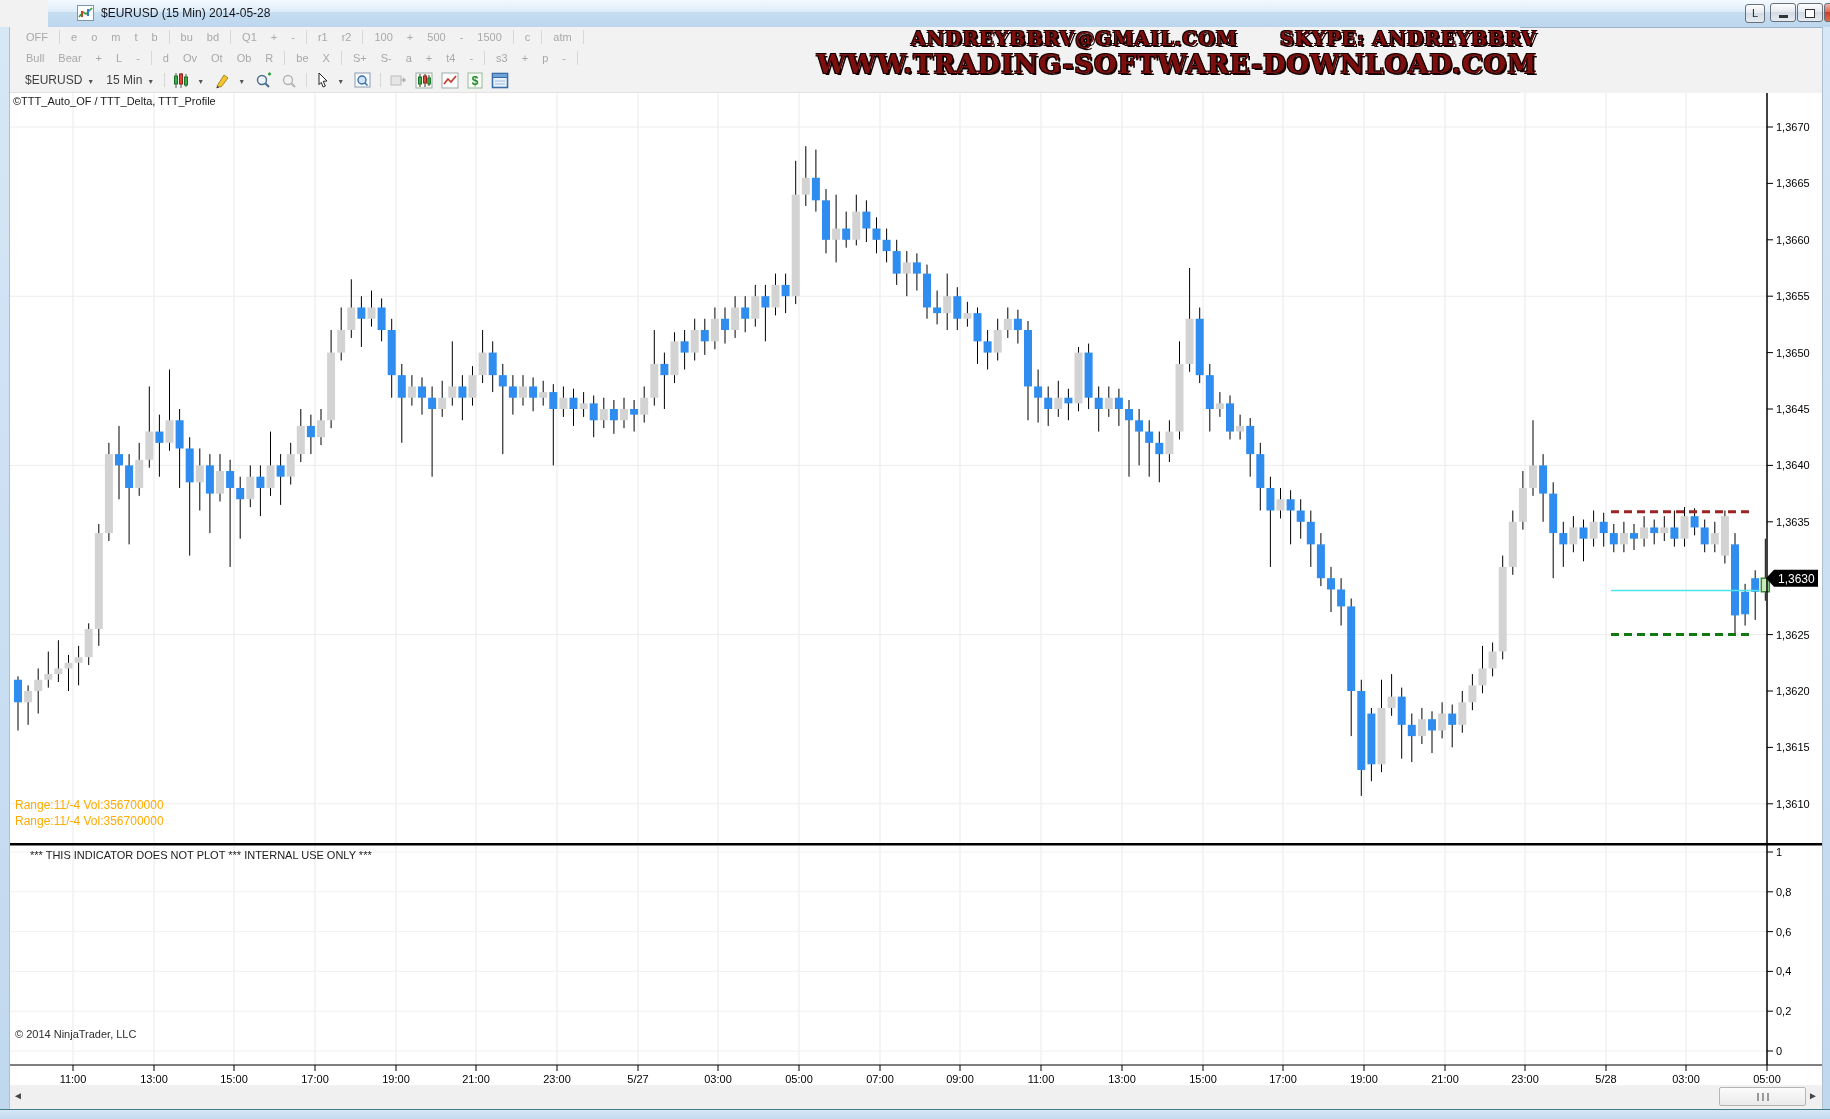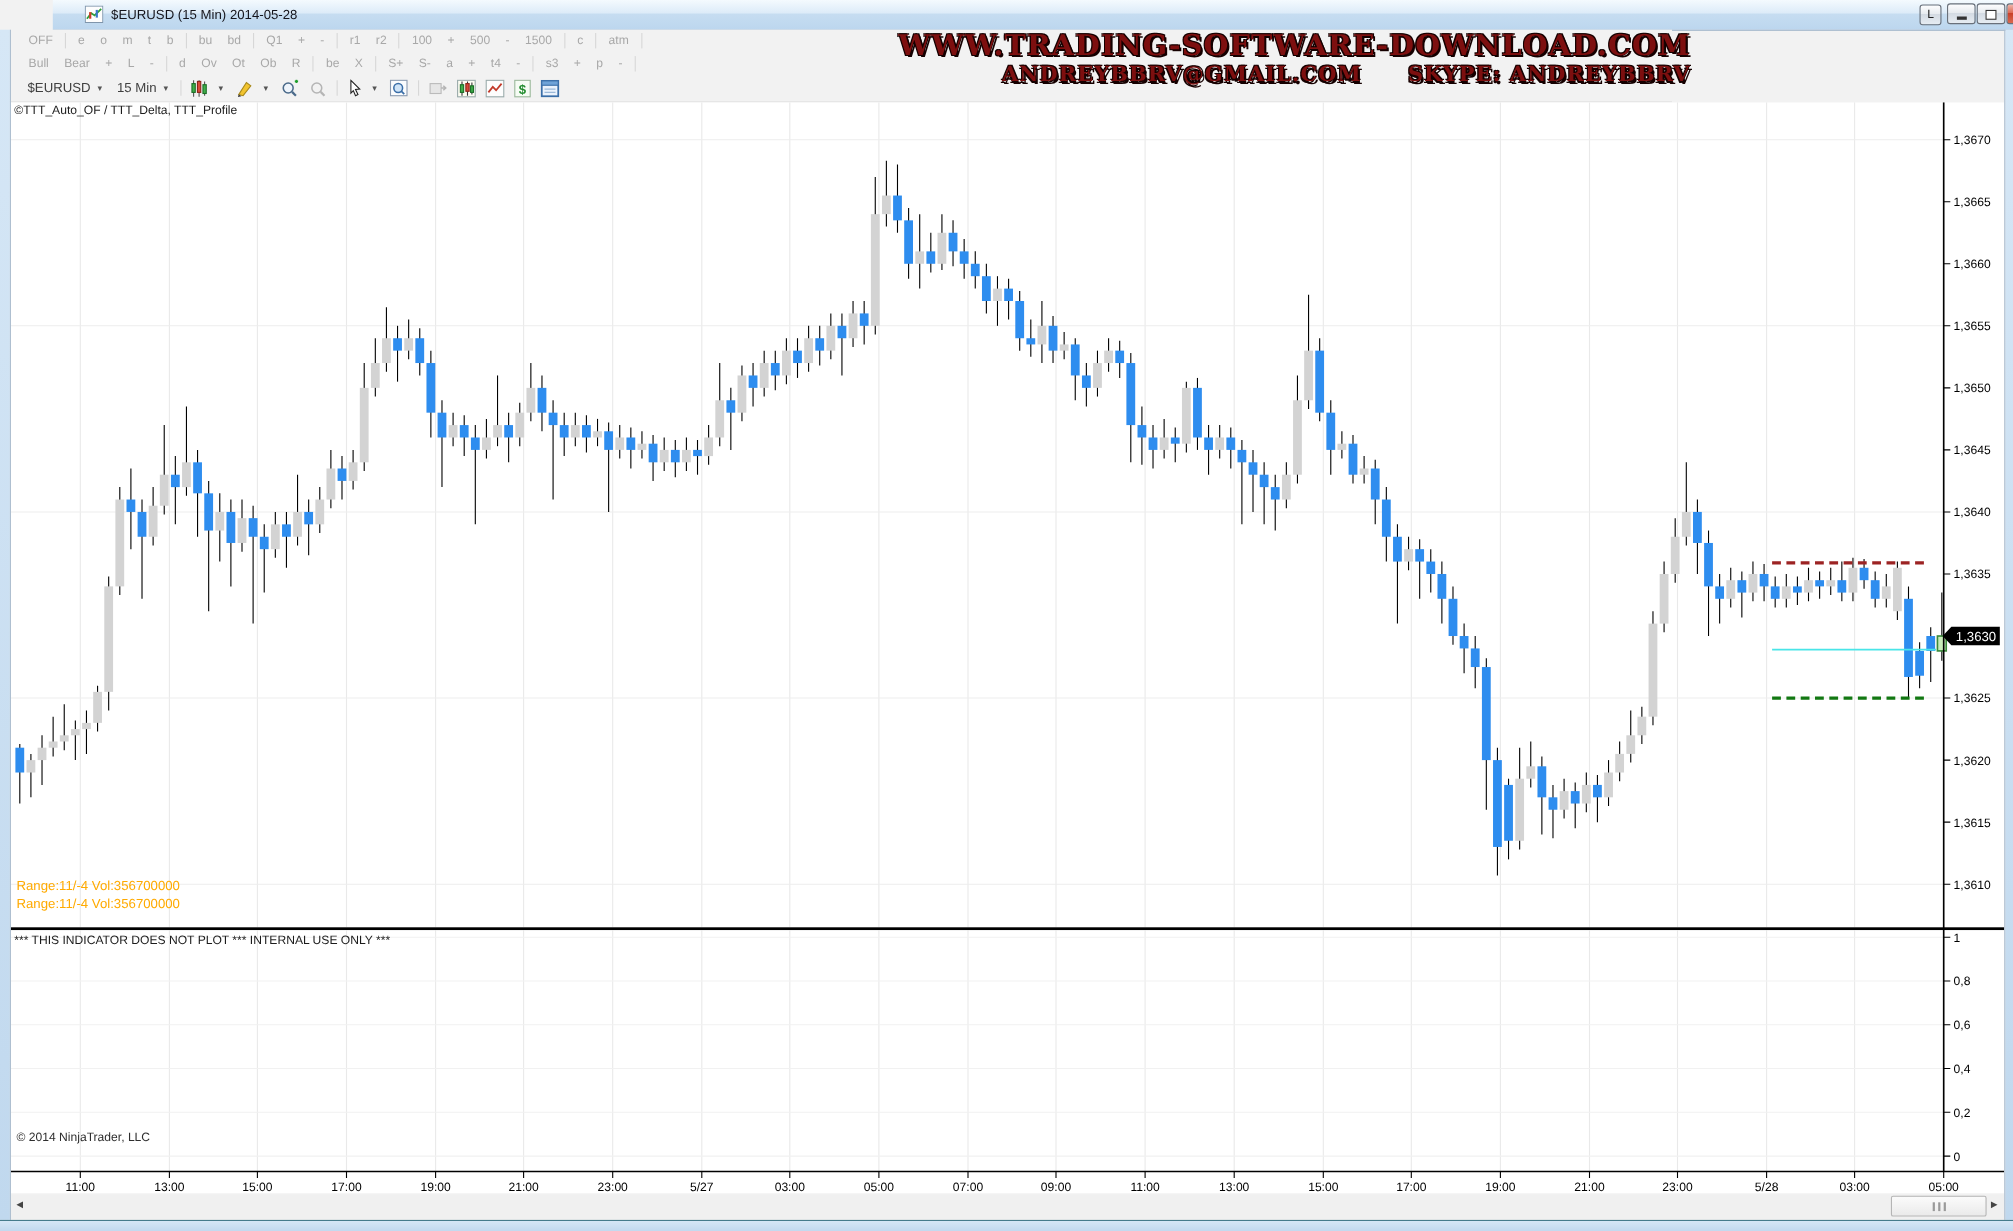--- a/index.html
+++ b/index.html
@@ -31,21 +31,21 @@
   .tb-sep{width:1px;height:14px;background:#d7d7d7;margin:0 4px;}
   .tb3-label{font-size:12px;color:#404040;margin:0 2px 0 6px;}
   .dd-arrow{font-size:7px;color:#555;margin:2px 6px 0 3px;}
   .tb3-icon{display:inline-flex;align-items:center;margin:0 4px;}
   
   #chart-svg{position:absolute;left:9px;top:93px;}
   .overlay-label{position:absolute;font-size:11px;color:#1c1c1c;pointer-events:none;white-space:pre;}
   #indicator-label{left:13px;top:95px;}
   #range1{left:15px;top:798px;color:#ffaa00;font-size:12px;}
   #range2{left:15px;top:814px;color:#ffaa00;font-size:12px;}
-  #panel2-label{left:13px;top:849px;}
+  #panel2-label{left:30px;top:849px;}
   #copyright{left:15px;top:1028px;color:#2e2e2e;}
   
   #watermark{position:absolute;top:27px;right:293px;z-index:60;text-align:right;pointer-events:none;
     font-family:"DejaVu Serif",serif;font-weight:bold;color:#7d0f0f;
     text-shadow:2px 2px 0 #150000,-1px -1px 0 #150000,1px -1px 0 #150000,-1px 1px 0 #150000;}
   #wm-line1{font-size:26px;letter-spacing:1px;line-height:30px;}
   #wm-line2{font-size:19px;letter-spacing:1px;line-height:22px;}
   #wm-line2 .wm-gap{margin-left:42px;}
   
   #scrollbar{position:absolute;left:9px;top:1086px;width:1813px;height:23px;background:#f0f0f0;}
@@ -740,22 +740,22 @@
       </g>
     </svg>
 
   <div class="overlay-label" id="indicator-label">©TTT_Auto_OF / TTT_Delta, TTT_Profile</div>
   <div class="overlay-label" id="range1">Range:11/-4 Vol:356700000</div>
   <div class="overlay-label" id="range2">Range:11/-4 Vol:356700000</div>
   <div class="overlay-label" id="panel2-label">*** THIS INDICATOR DOES NOT PLOT *** INTERNAL USE ONLY ***</div>
   <div class="overlay-label" id="copyright">© 2014 NinjaTrader, LLC</div>
 
   <div id="watermark">
+    <div id="wm-line2"><span>ANDREYBBRV@GMAIL.COM</span><span class="wm-gap">SKYPE: ANDREYBBRV</span></div>
     <div id="wm-line1">WWW.TRADING-SOFTWARE-DOWNLOAD.COM</div>
-    <div id="wm-line2"><span>ANDREYBBRV@GMAIL.COM</span><span class="wm-gap">SKYPE: ANDREYBBRV</span></div>
   </div>
 
   <div id="scrollbar">
     <span class="sb-arrow" id="sb-left">◄</span>
     <div id="sb-thumb">
       <span class="sb-grip" style="left:37px"></span>
       <span class="sb-grip" style="left:42px"></span>
       <span class="sb-grip" style="left:47px"></span>
     </div>
     <span class="sb-arrow" id="sb-right">►</span>

